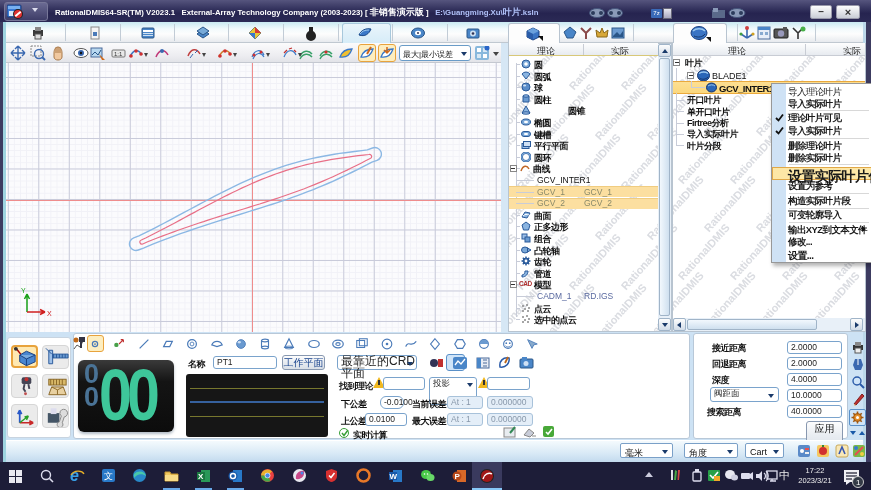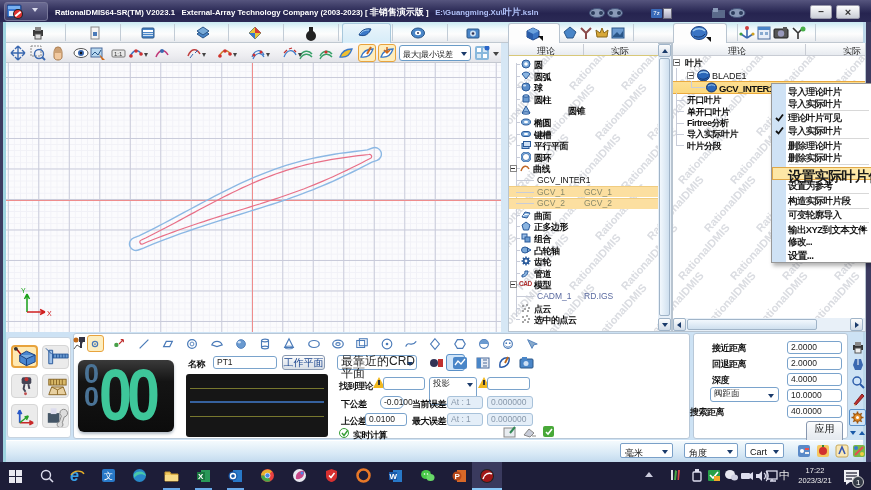--- a/index.html
+++ b/index.html
@@ -539,21 +539,21 @@
 <div class="ab" style="left:673px;top:318px;width:192px;height:13px;background:#e8f0f8;">
 <div style="position:absolute;left:0;top:0;width:13px;height:13px;background:linear-gradient(#fdfdfd,#d2dce8);border:1px solid #a0b4c8;border-radius:2px;"></div>
 <div style="position:absolute;left:4px;top:3.5px;" class="tri-l"></div>
 <div style="position:absolute;right:2px;top:0;width:13px;height:13px;background:linear-gradient(#fdfdfd,#d2dce8);border:1px solid #a0b4c8;border-radius:2px;"></div>
 <div style="position:absolute;right:6px;top:3.5px;" class="tri-r"></div>
 <div style="position:absolute;left:14px;top:1px;width:130px;height:11px;background:linear-gradient(#f2f8fd,#cfe0ef);border:1px solid #a0b4c8;border-radius:2px;"></div>
 </div>
 <div class="ab" style="left:771px;top:83px;width:100px;height:180px;background:#fff;border:1px solid #989898;border-right:none;box-shadow:2px 3px 4px rgba(0,0,0,0.3);">
 <div style="position:absolute;left:0;top:0;width:14px;height:178px;background:#cfe2f5;"></div>
   </div>
-<div class="ab" style="left:788px;top:86.0px;font-size:9.5px;color:#1a1a1a;white-space:nowrap;font-weight:bold;letter-spacing:-0.6px;">导入理论叶片</div>
+<div class="ab" style="left:788px;top:86.0px;font-size:9.5px;color:#1a1a1a;white-space:nowrap;font-weight:normal;letter-spacing:-0.6px;">导入理论叶片</div>
 <div class="ab" style="left:788px;top:97.5px;font-size:9.5px;color:#1a1a1a;white-space:nowrap;font-weight:bold;letter-spacing:-0.6px;">导入实际叶片</div>
 <div class="ab" style="left:788px;top:112.0px;font-size:9.5px;color:#1a1a1a;white-space:nowrap;font-weight:bold;letter-spacing:-0.6px;">理论叶片可见</div>
 <svg class="ab" style="left:775px;top:112.5px" width="9" height="9">
     <path d="M1 5 L3.5 7.5 L8 1.5" stroke="#111" stroke-width="1.8" fill="none"></path>
   </svg>
 <div class="ab" style="left:788px;top:125.0px;font-size:9.5px;color:#1a1a1a;white-space:nowrap;font-weight:bold;letter-spacing:-0.6px;">导入实际叶片</div>
 <svg class="ab" style="left:775px;top:125.5px" width="9" height="9">
     <path d="M1 5 L3.5 7.5 L8 1.5" stroke="#111" stroke-width="1.8" fill="none"></path>
   </svg>
 <div class="ab" style="left:788px;top:140.0px;font-size:9.5px;color:#1a1a1a;white-space:nowrap;font-weight:bold;letter-spacing:-0.6px;">删除理论叶片</div>
@@ -769,21 +769,21 @@
     <path d="M1 4 L3 6 L7 1" stroke="#fff" stroke-width="1.6" fill="none"></path>
   </svg>
 <div class="ab" style="left:693px;top:333px;width:155px;height:106px;background:#fff;border:1px solid #b8c8d8;border-radius:3px;"></div>
 <div class="lbl" style="left:712px;top:342px;">接近距离</div>
 <div class="inp" style="left:787px;top:341px;width:55px;height:13px;">2.0000</div>
 <div class="lbl" style="left:712px;top:358px;">回退距离</div>
 <div class="inp" style="left:787px;top:357px;width:55px;height:13px;">2.0000</div>
 <div class="lbl" style="left:712px;top:374px;">深度</div>
 <div class="inp" style="left:787px;top:373px;width:55px;height:13px;">4.0000</div>
 <div class="inp" style="left:787px;top:389px;width:55px;height:13px;">10.0000</div>
-<div class="lbl" style="left:690px;top:406px;">搜索距离</div>
+<div class="lbl" style="left:707px;top:406px;">搜索距离</div>
 <div class="inp" style="left:787px;top:405px;width:55px;height:13px;">40.0000</div>
 <div class="inp" style="left:710px;top:387px;width:69px;height:15px;background:#fff;">阀距面<div style="position:absolute;right:4px;top:6px" class="tri-d"></div></div>
 <div class="btn" style="left:806px;top:421px;width:37px;height:32px;line-height:14px;color:#111;">应用</div>
 <svg class="ab" style="left:851px;top:340px" width="14" height="15">
     <rect x="2" y="5" width="10" height="5" fill="#333"></rect>
     <rect x="4" y="2" width="6" height="4" fill="#888"></rect>
     <rect x="4" y="8" width="6" height="5" fill="#eee" stroke="#555"></rect>
   </svg>
 <svg class="ab" style="left:851px;top:357px" width="14" height="15">
     <path d="M4 2 L10 2 L12 8 L10 13 L4 13 L2 8 Z" fill="#3a68b0"></path>

